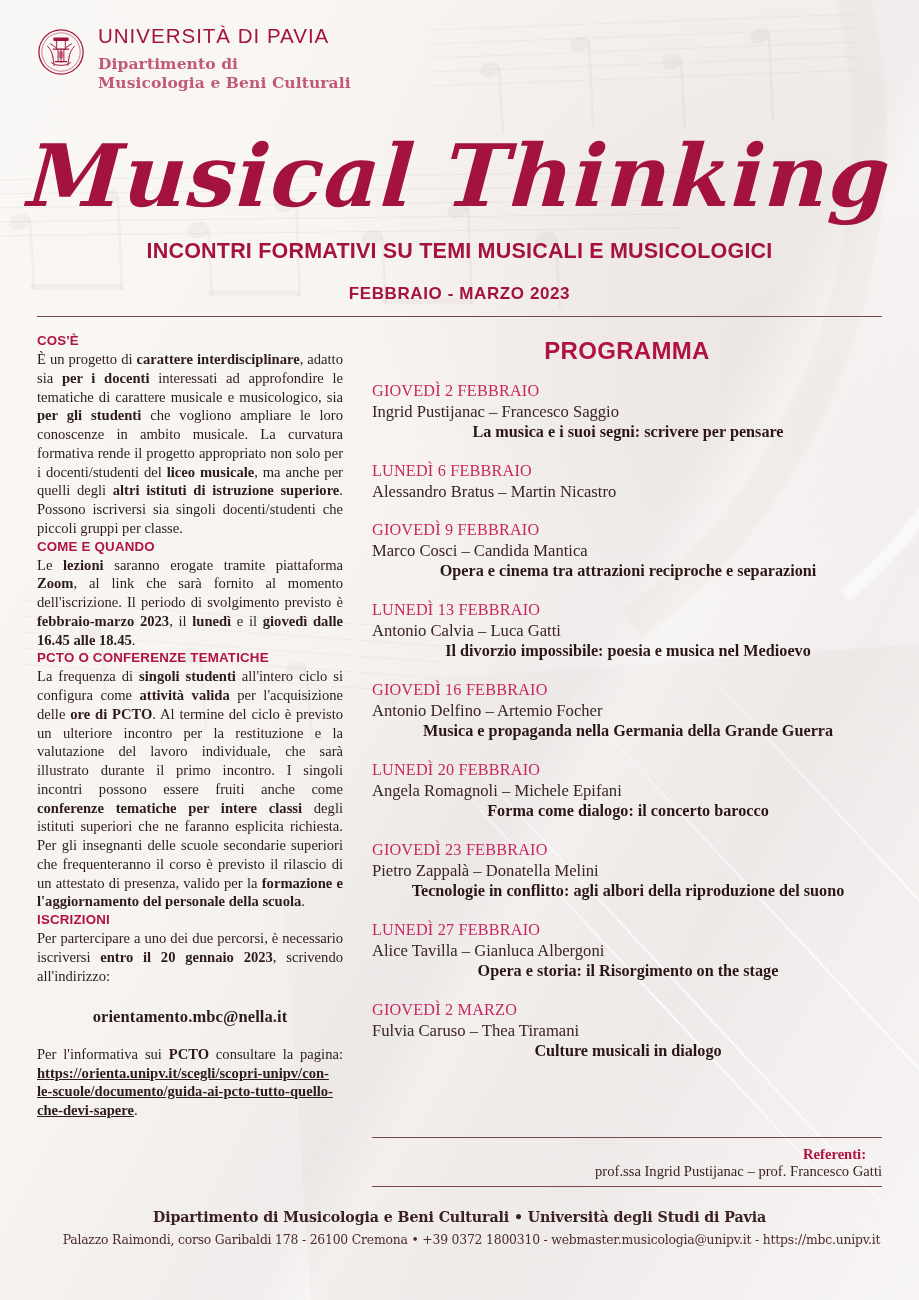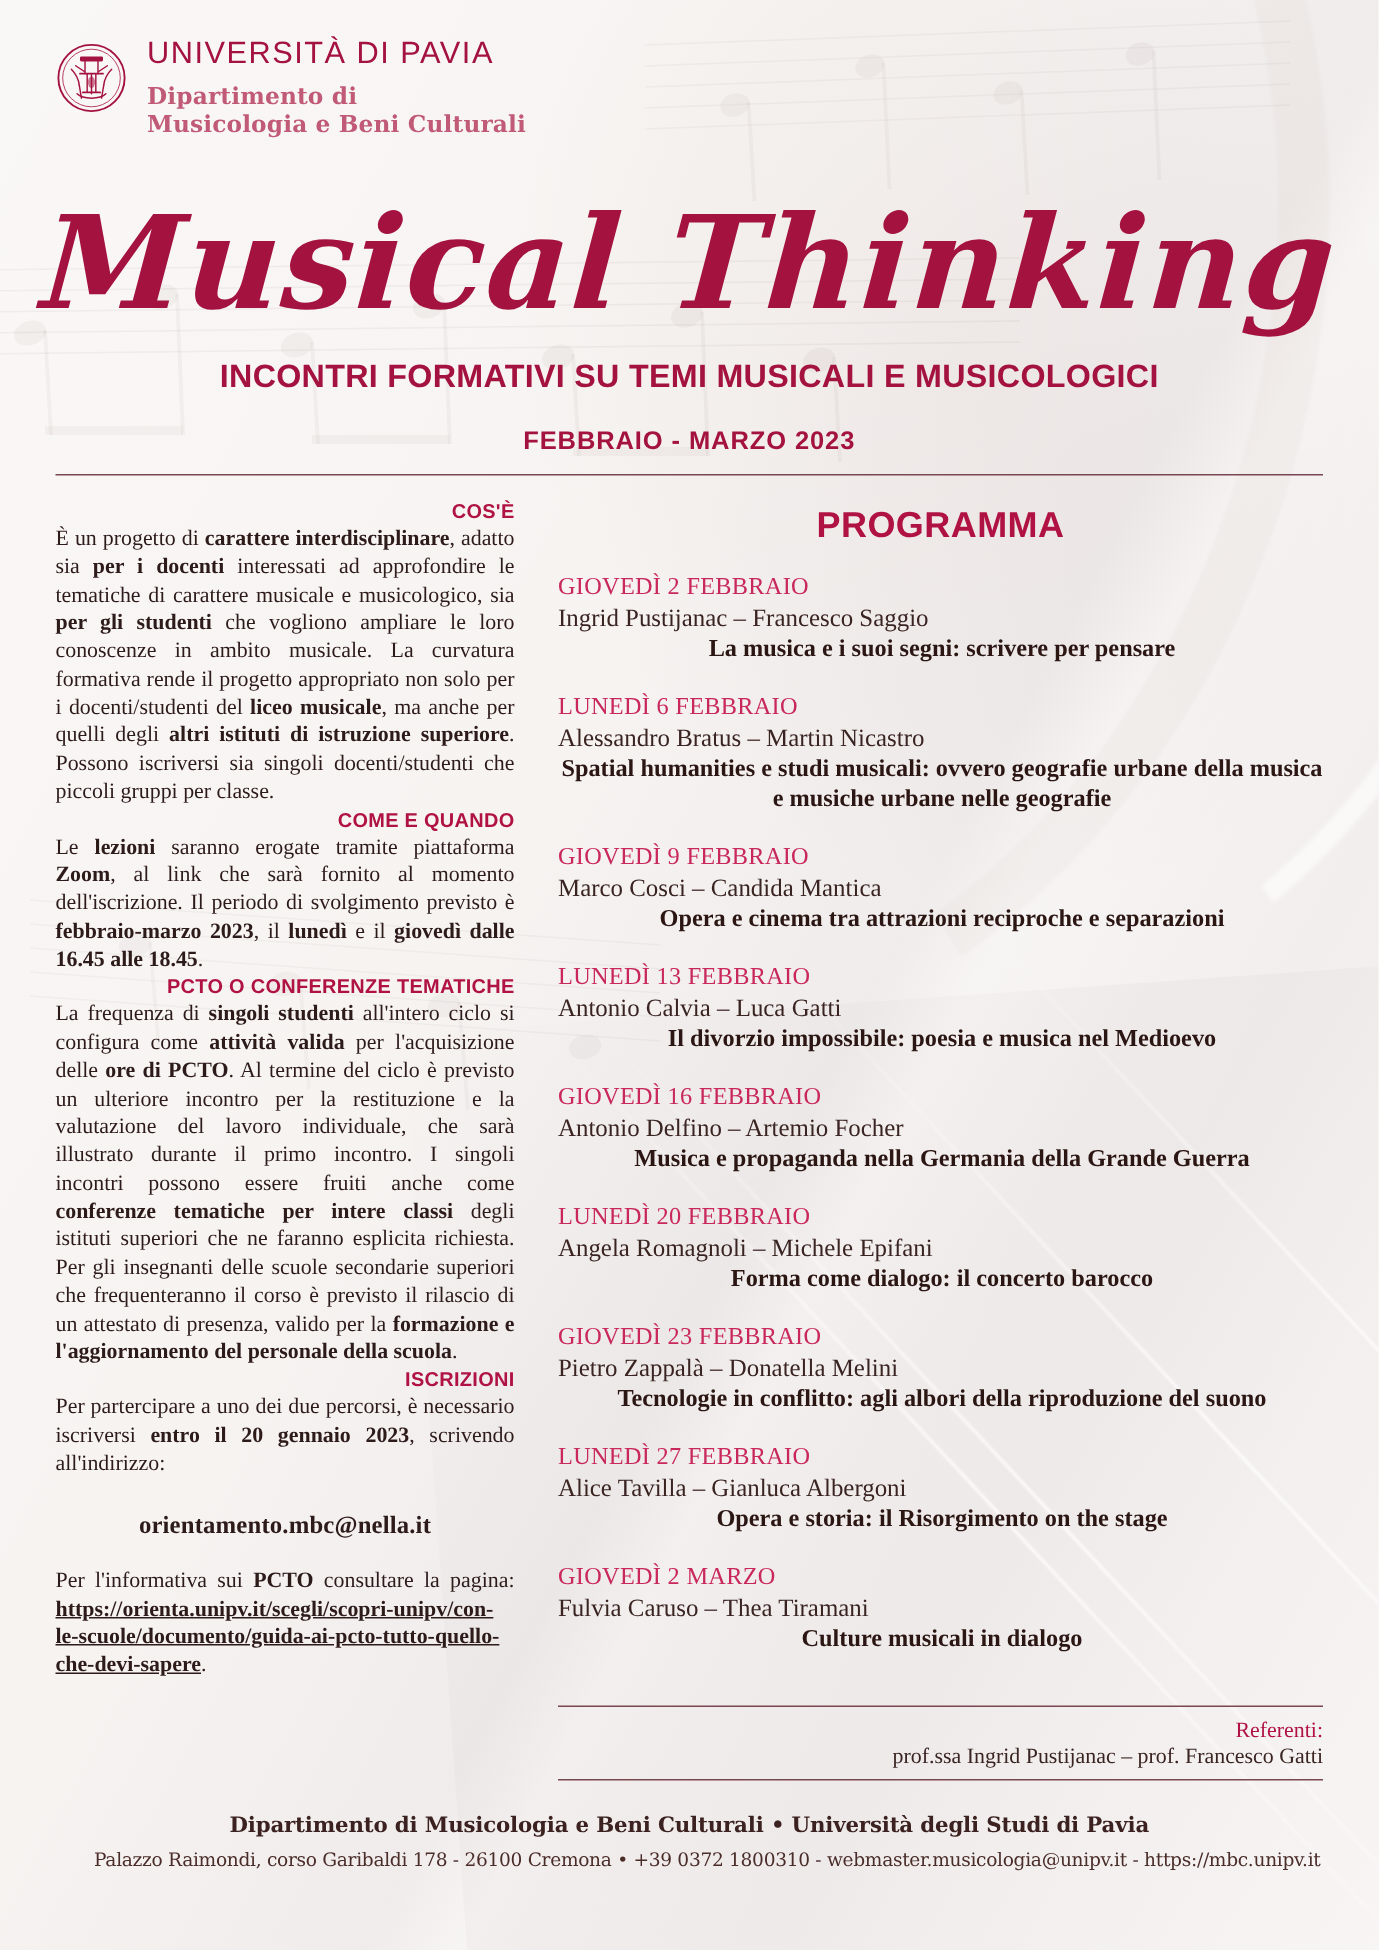--- a/index.html
+++ b/index.html
@@ -101,21 +101,21 @@
   
   .left-col{
     position:absolute;left:37px;top:332px;width:306px;
     font-size:14.6px;line-height:1.285;
     text-align:justify;
     color:#2d1b1a;
   }
   .sec-head{
     font-family:"Liberation Sans", sans-serif;
     font-weight:bold;color:#b01343;font-size:13.3px;
-    letter-spacing:.2px;margin-bottom:1px;text-align:right;
+    letter-spacing:.2px;margin-bottom:1px;text-align:left;
   }
   .sec-body{margin:0 0 13px 0;}
   .sec-body:last-child{margin-bottom:0;}
   .left-col b{font-weight:bold;}
   .email{
     text-align:center;font-weight:bold;font-size:16.5px;
     margin:20px 0 18px 0;letter-spacing:.1px;
   }
   .url{font-weight:bold;text-decoration:underline;}
 
@@ -128,22 +128,22 @@
   .prog-list{position:absolute;left:372px;top:382px;width:512px;}
   .prog-item{margin-bottom:19px;}
   .prog-date{
     color:#c9285c;font-size:16.2px;letter-spacing:.2px;
     font-family:"Liberation Serif", serif;
   }
   .prog-speakers{font-size:16.6px;color:#3a2422;line-height:1.22;margin-top:1px;}
   .prog-topic{font-size:16.2px;font-weight:bold;color:#2b1613;line-height:1.22;margin-top:1px;text-align:center;}
 
   .referenti-label{
-    position:absolute;left:372px;top:1146px;width:510px;text-align:right;
-    font-weight:normal;color:#b01343;font-size:14.6px;
+    position:absolute;left:356px;top:1146px;width:510px;text-align:right;
+    font-weight:bold;color:#b01343;font-size:14.6px;
   }
   .referenti-names{
     position:absolute;left:372px;top:1163px;width:510px;text-align:right;
     font-size:14.6px;color:#3a2422;
   }
 
   
   .footer-1{
     position:absolute;left:0;top:1209px;width:919px;text-align:center;
     font-family:"DejaVu Serif", serif;font-weight:bold;
@@ -306,21 +306,20 @@
 
   <div class="prog-list">
     <div class="prog-item">
       <div class="prog-date">GIOVEDÌ 2 FEBBRAIO</div>
       <div class="prog-speakers">Ingrid Pustijanac – Francesco Saggio</div>
       <div class="prog-topic">La musica e i suoi segni: scrivere per pensare</div>
     </div>
     <div class="prog-item">
       <div class="prog-date">LUNEDÌ 6 FEBBRAIO</div>
       <div class="prog-speakers">Alessandro Bratus – Martin Nicastro</div>
-      <div class="prog-topic">Spatial humanities e studi musicali: ovvero geografie urbane della musica e musiche urbane nelle geografie</div>
     </div>
     <div class="prog-item">
       <div class="prog-date">GIOVEDÌ  9 FEBBRAIO</div>
       <div class="prog-speakers">Marco Cosci – Candida Mantica</div>
       <div class="prog-topic">Opera e cinema tra attrazioni reciproche e separazioni</div>
     </div>
     <div class="prog-item">
       <div class="prog-date">LUNEDÌ 13  FEBBRAIO</div>
       <div class="prog-speakers">Antonio Calvia – Luca Gatti</div>
       <div class="prog-topic">Il divorzio impossibile: poesia e musica nel Medioevo</div>

